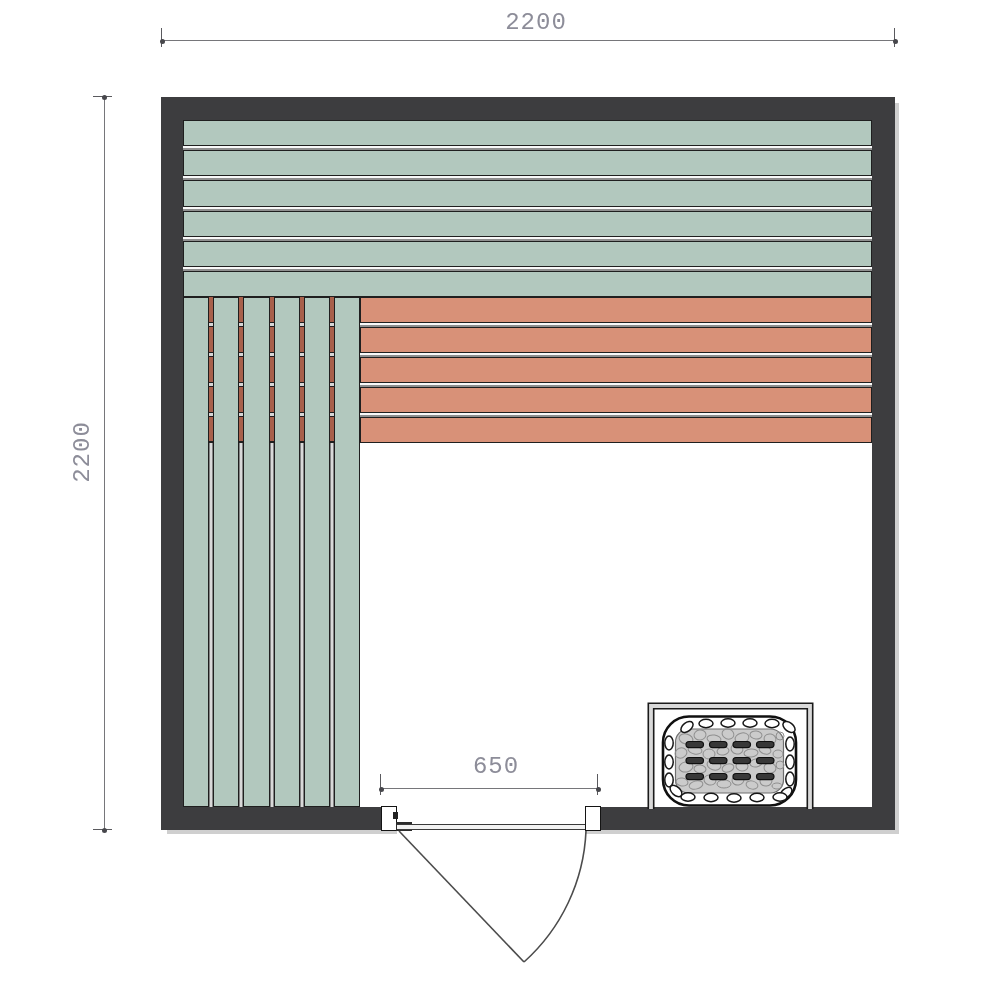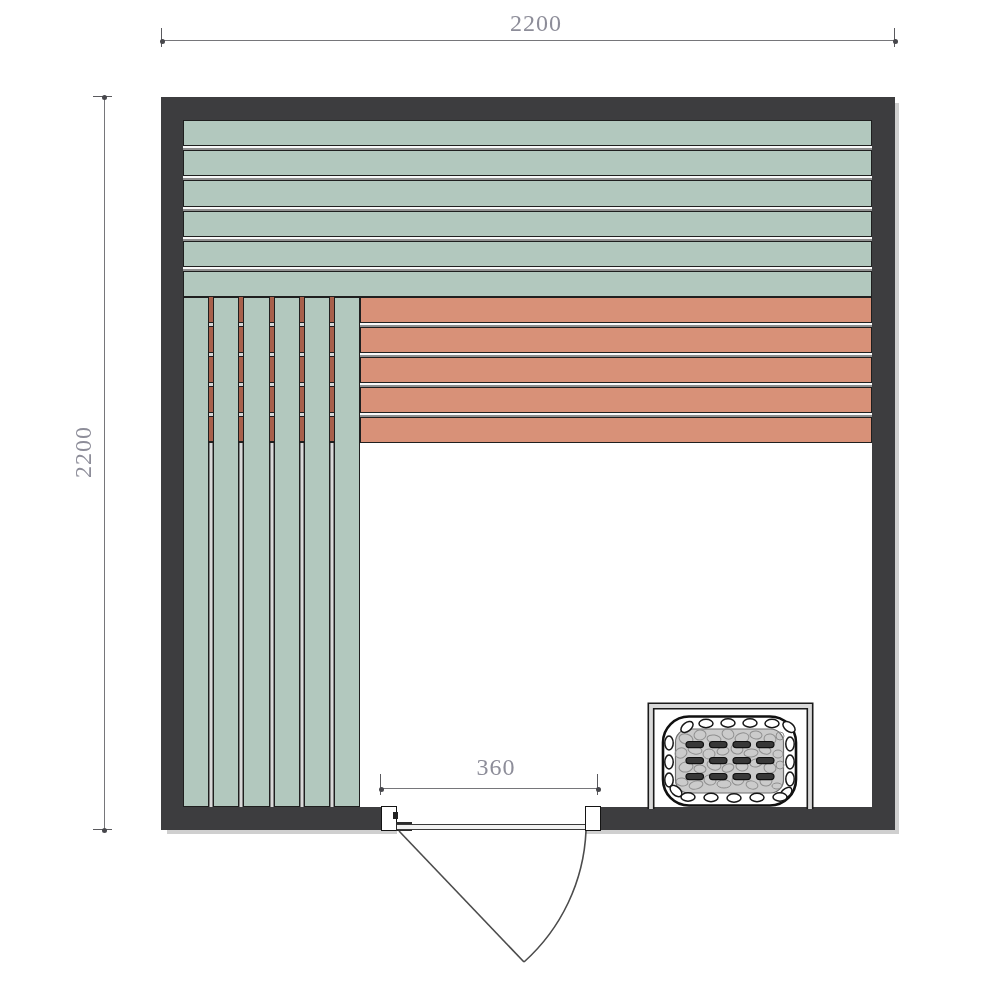--- a/index.html
+++ b/index.html
@@ -1,20 +1,20 @@
 <!DOCTYPE html>
 <html style="--wall: #3d3d3f; --bench_top_seat: #b2c8be; --bench_upper_seat: #d89178; --bench_under_gap: #a8604b; --dimension_text: #8d8d99; --dimension_line: #76767a; --heater_stones: #cbcbcb;"><head>
 <meta charset="utf-8">
 <style>
   html, body { margin: 0; padding: 0; background: #ffffff; }
   .canvas {
     position: relative;
     width: 991px; height: 991px;
     background: #fff;
-    font-family: Liberation Serif, serif;
+    font-family: Liberation Mono, monospace;
     overflow: hidden;
   }
 
   
   .wall {
     position: absolute; left: 161px; top: 97px;
     width: 734px; height: 733px;
     background: var(--wall, #3d3d3f);
     box-shadow: 5px 5px 0 -1px #cfcfcf;
   }
@@ -261,16 +261,16 @@
     <line x1="399" y1="831" x2="524" y2="962" stroke="#4c4c4c" stroke-width="1.6"></line>
     <path d="M 586 831 A 187 187 0 0 1 524 962" fill="none" stroke="#4c4c4c" stroke-width="1.6"></path>
   </svg>
 
   <div>
     <div class="dim-line-h" style="left:381px; top:788px; width:217px;"></div>
     <div class="tick-v" style="left:380px; top:774px; height:21px;"></div>
     <div class="tick-v" style="left:597px; top:774px; height:21px;"></div>
     <div class="dot" style="left:378.5px; top:786.5px;"></div>
     <div class="dot" style="left:595.5px; top:786.5px;"></div>
-    <div class="dim-label" style="left:446px; top:754px;">360</div>
+    <div class="dim-label" style="left:446px; top:754px;">650</div>
   </div>
 
 </div>
 
 </body></html>

